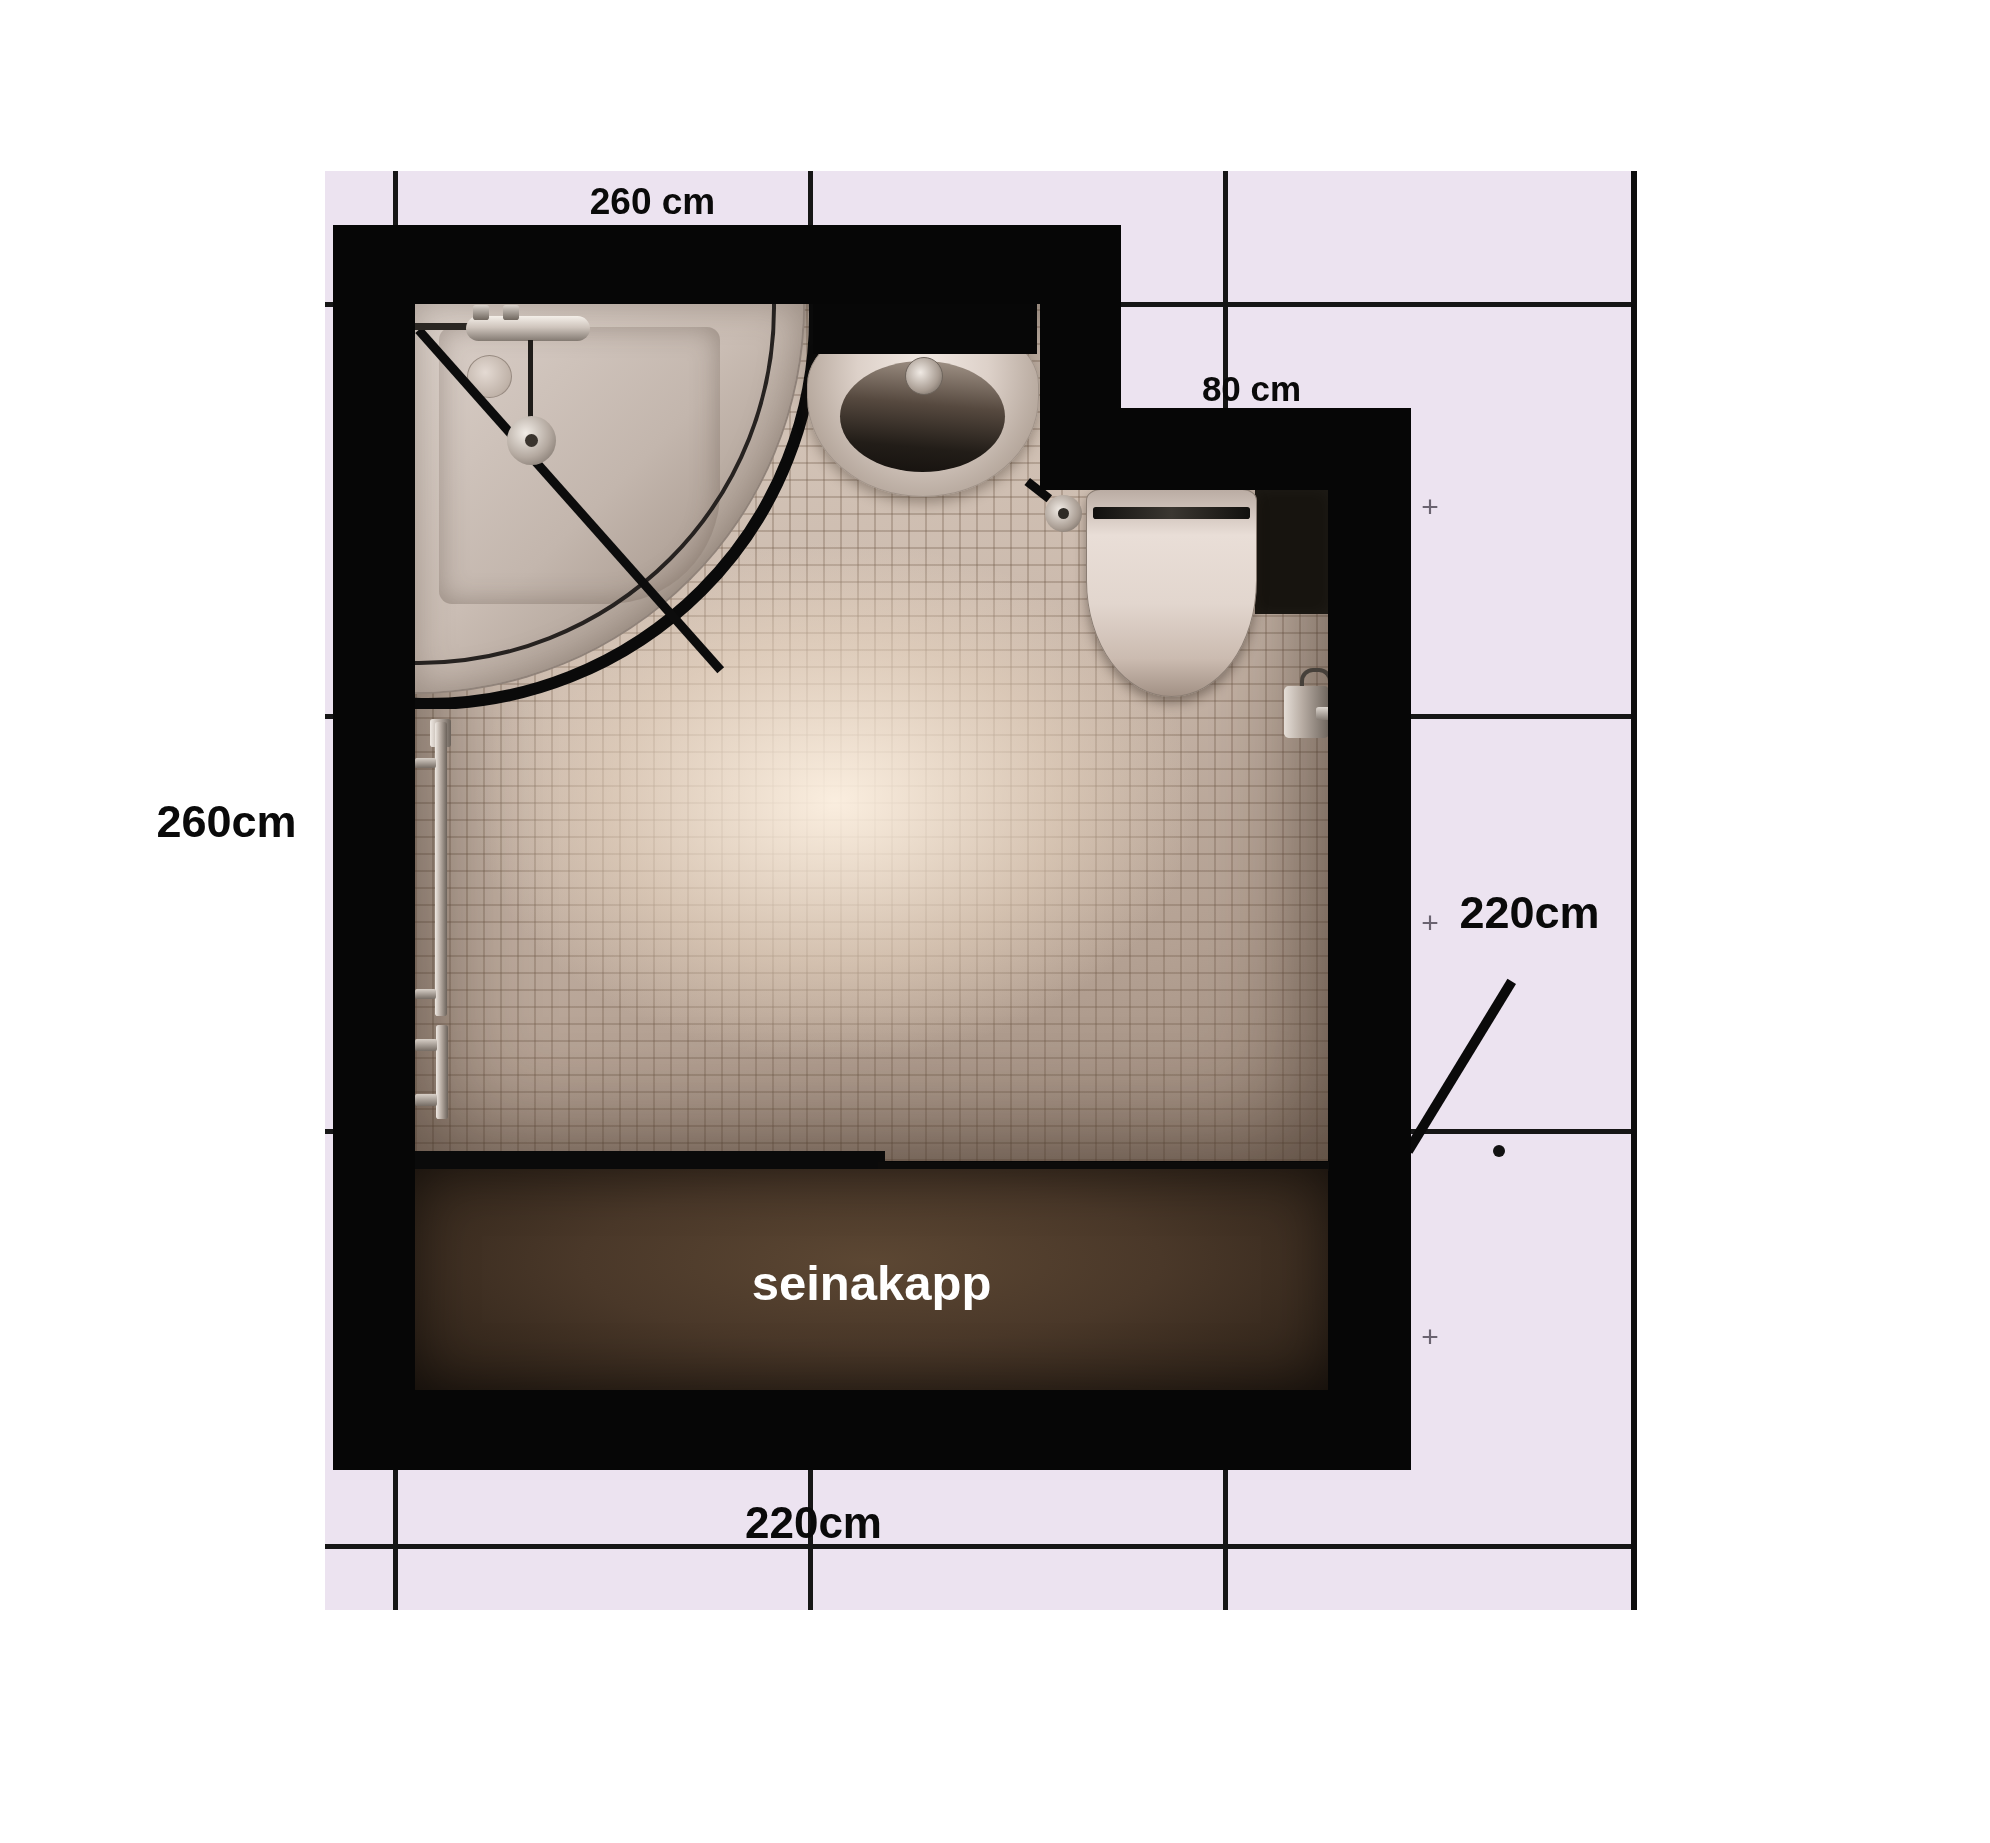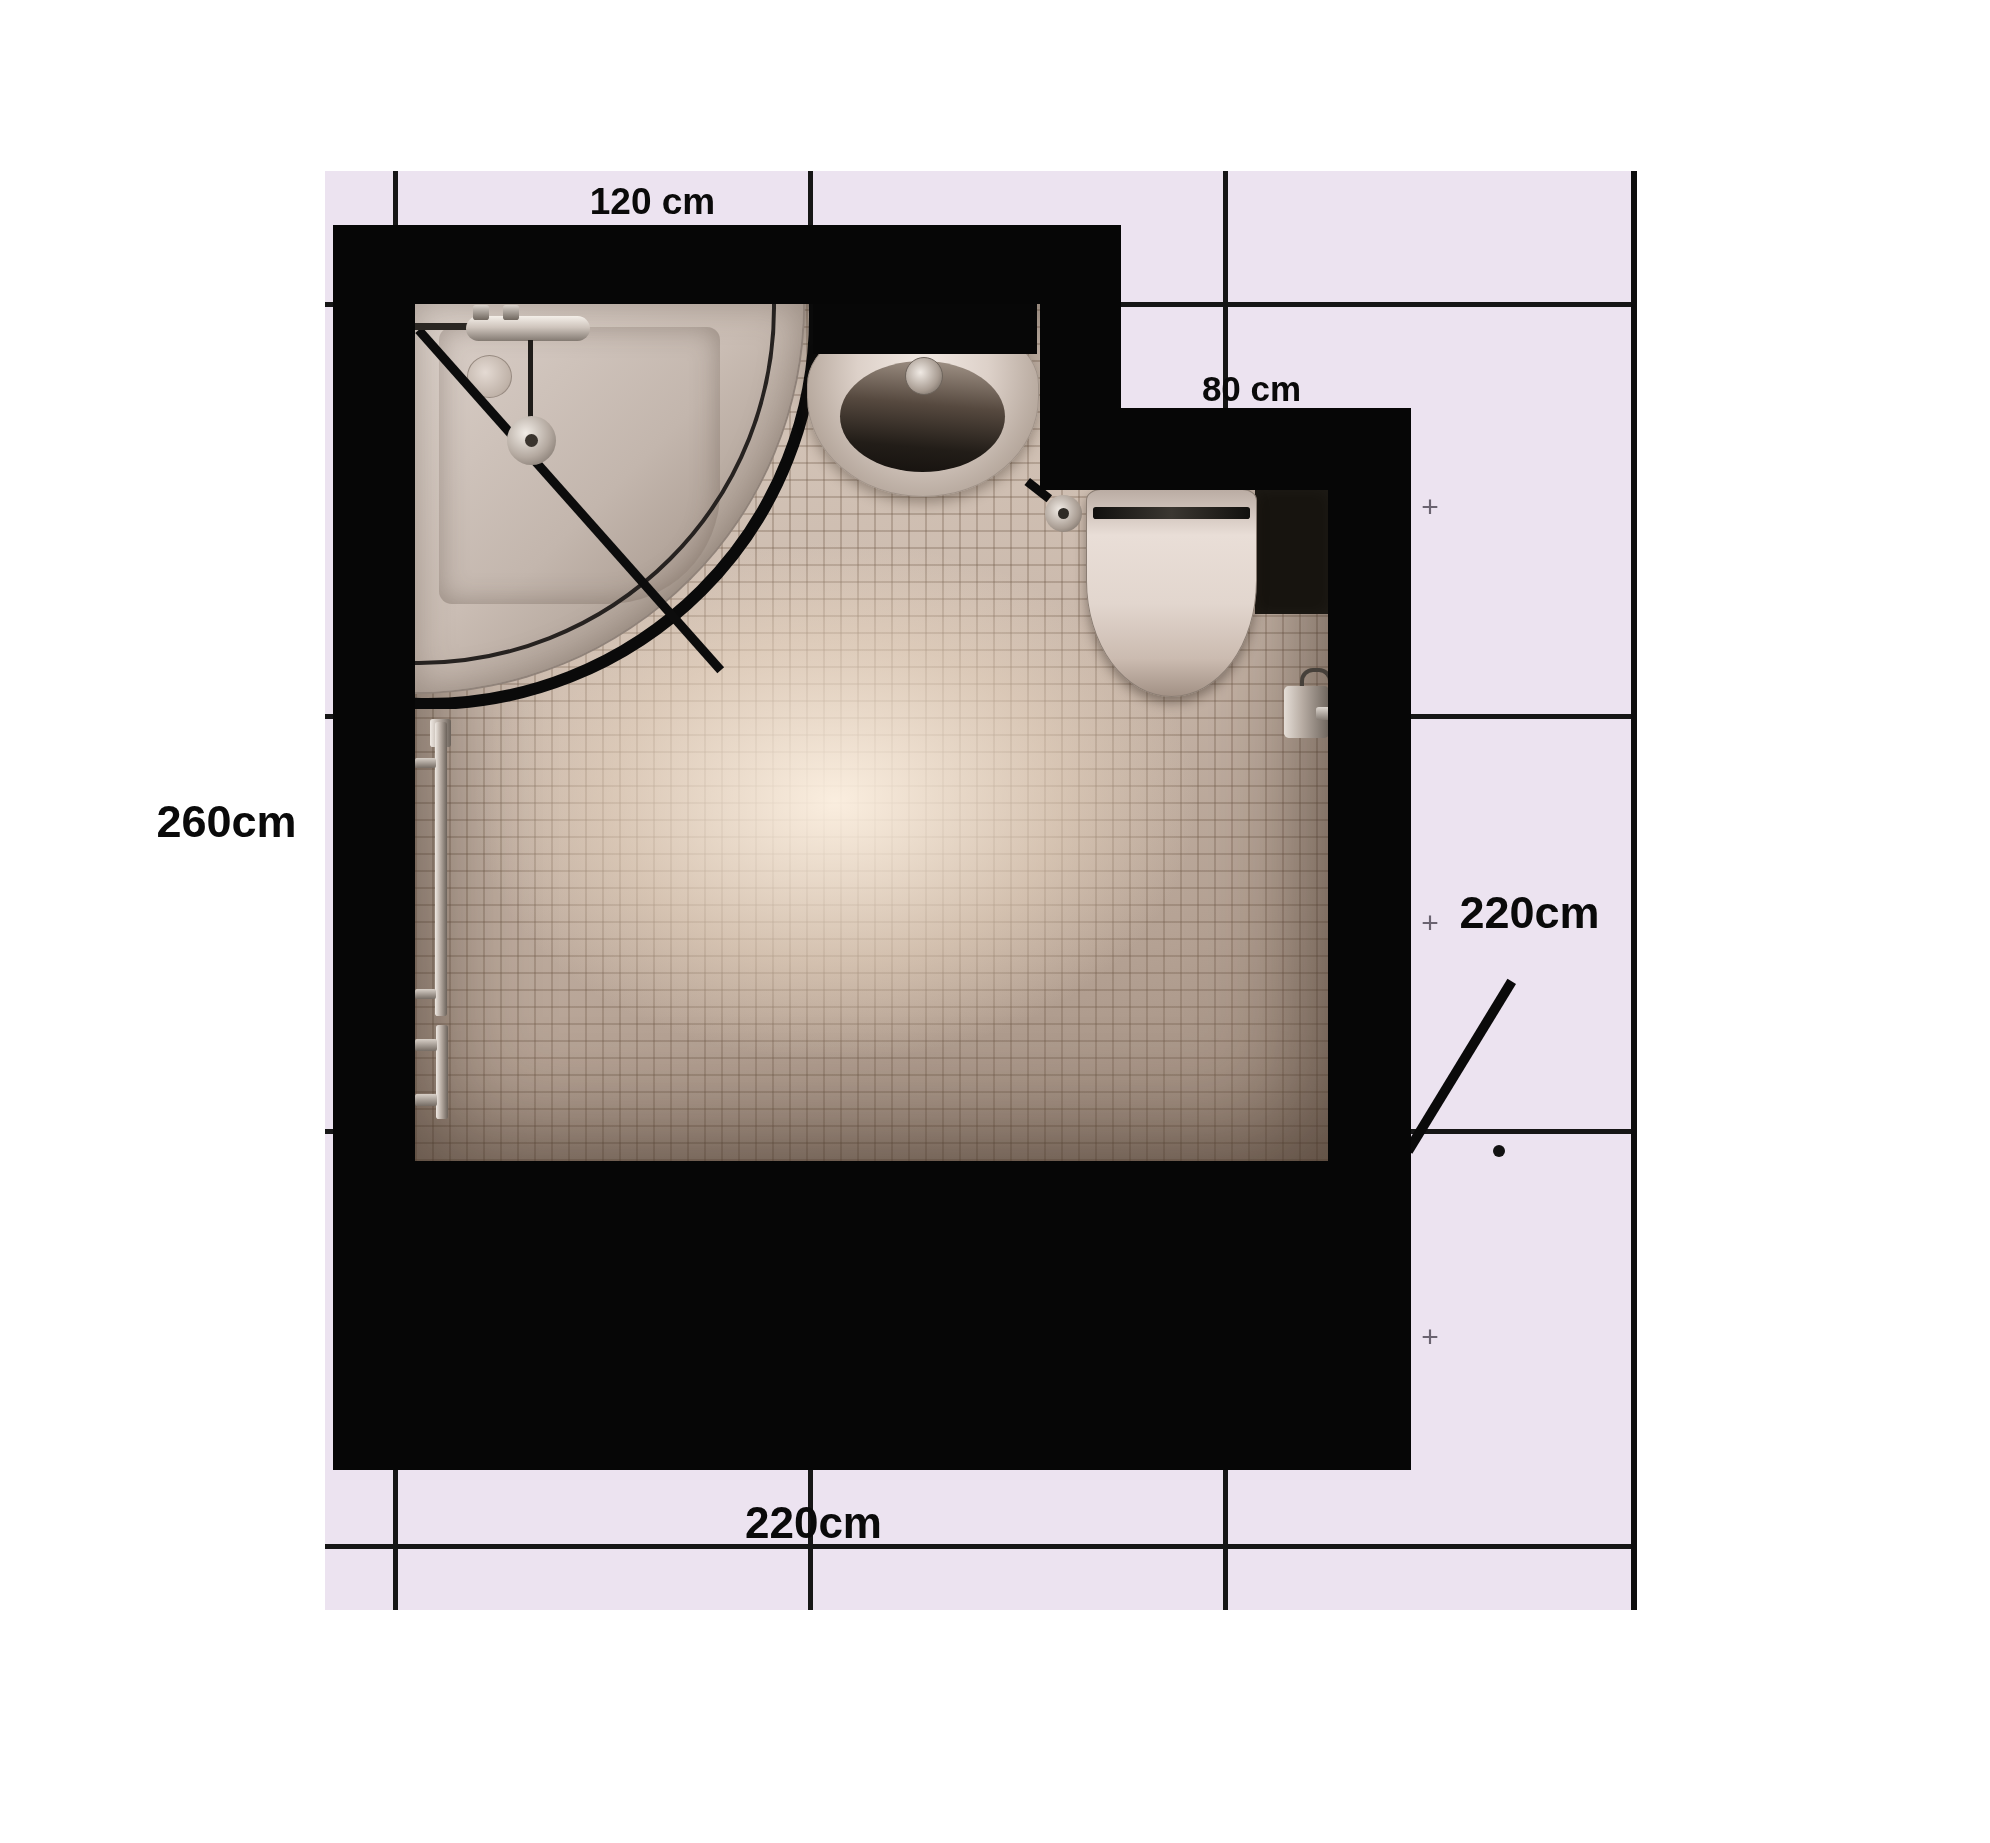--- a/index.html
+++ b/index.html
@@ -188,21 +188,28 @@
 
     <div id="railA-top" class="abs chrome-v"></div>
     <div id="railA-bar" class="abs chrome-v"></div>
     <div id="railA-b1" class="abs chrome-h"></div>
     <div id="railA-b2" class="abs chrome-h"></div>
     <div id="railB-bar" class="abs chrome-v"></div>
     <div id="railB-b1" class="abs chrome-h"></div>
     <div id="railB-b2" class="abs chrome-h"></div>
   </div>
 
-
-  <div id="lbl-150" class="dim">120 cm</div>
+  <div id="cabinet" class="abs">
+    <div id="cab-band-left" class="abs"></div>
+    <div id="cab-band-right" class="abs"></div>
+    <div id="cab-body" class="abs">
+      <div id="cab-label">seinakapp</div>
+    </div>
+  </div>
+
+  <div id="lbl-150" class="dim">260 cm</div>
   <div id="lbl-70" class="dim">80 cm</div>
   <div id="lbl-260" class="dim">260cm</div>
   <div id="lbl-220r" class="dim">220cm</div>
   <div id="lbl-220b" class="dim">220cm</div>
 
 </div>
 
 
 </body></html>

